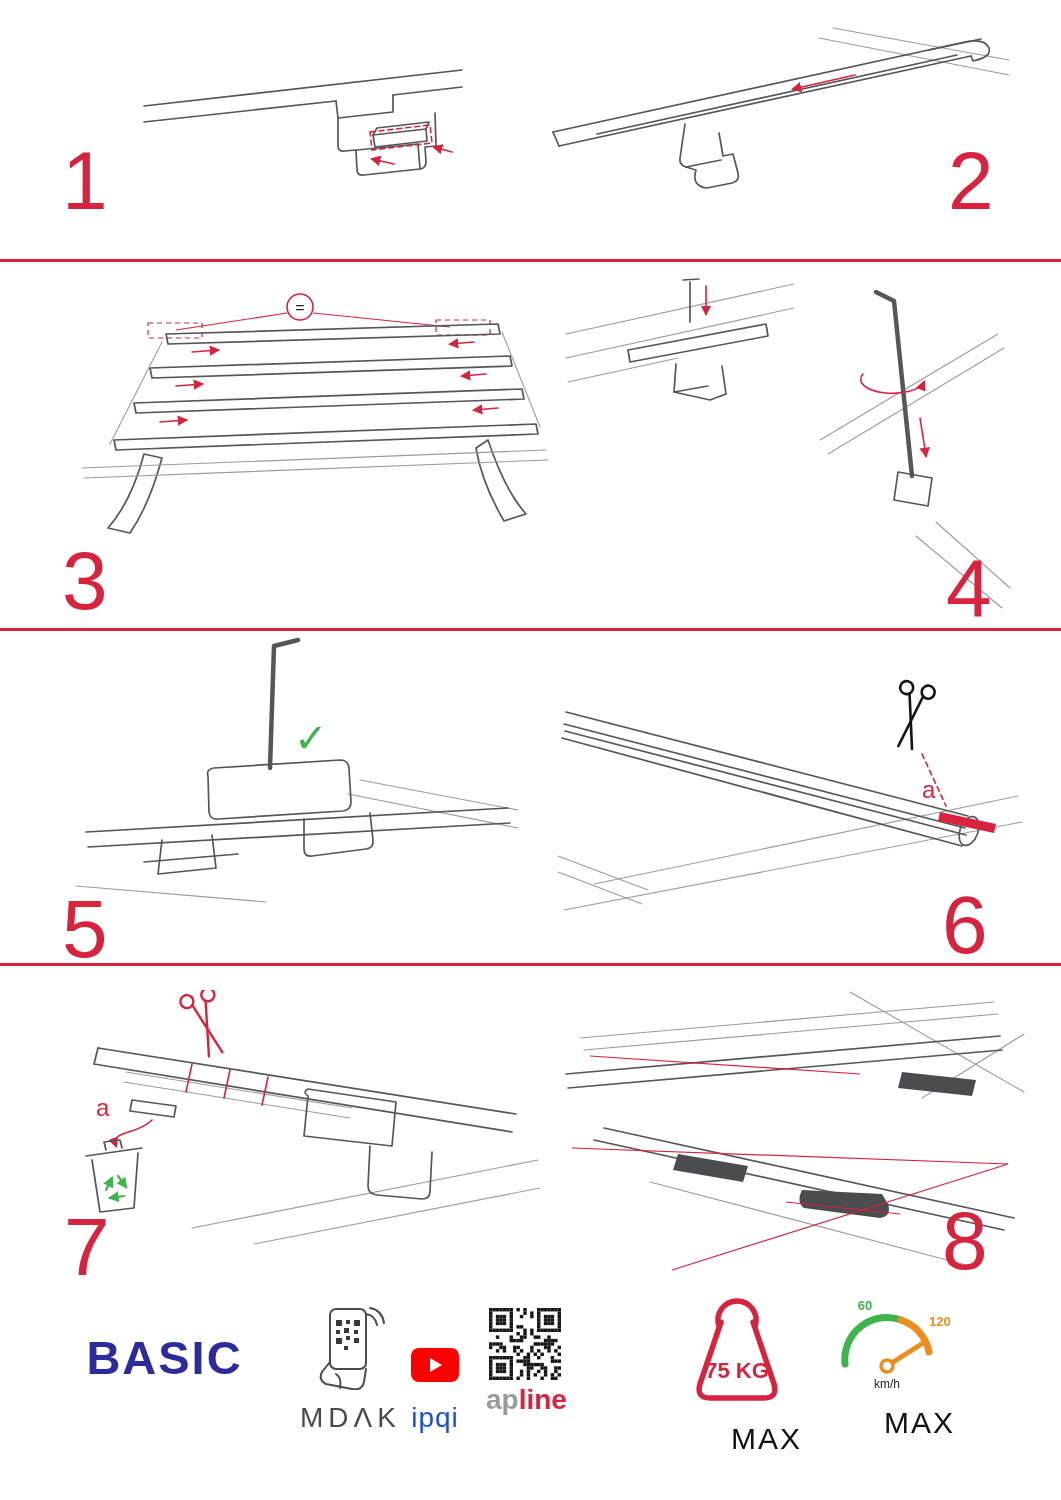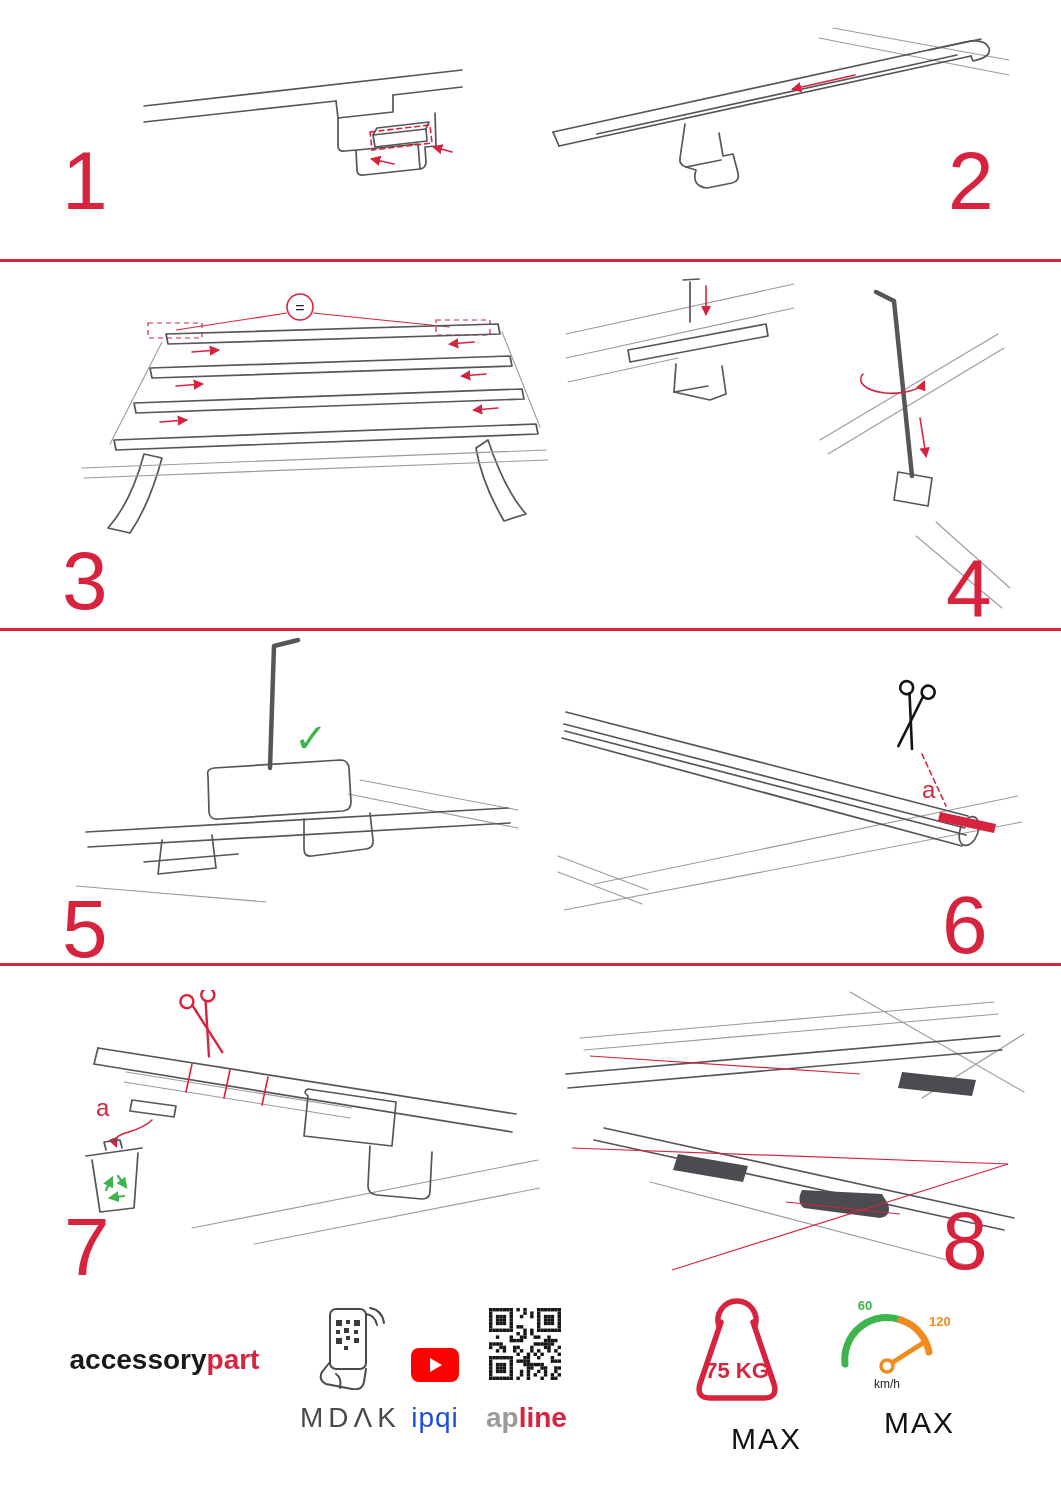--- a/index.html
+++ b/index.html
@@ -38,21 +38,21 @@
   svg .tick-g{fill:var(--green);font-size:13px;font-weight:bold;font-family:"Liberation Sans",sans-serif;}
   svg .tick-o{fill:var(--orange);font-size:13px;font-weight:bold;font-family:"Liberation Sans",sans-serif;}
   svg .unit{fill:#222;font-size:12px;font-family:"Liberation Sans",sans-serif;}
   
   .brand-title{font-size:47px;font-weight:700;letter-spacing:2px;color:var(--brand-blue);}
   .brand-sub{margin-top:14px;font-size:28px;font-weight:700;color:#1a1a1a;}
   .brand-sub .accent{color:var(--accent-red);}
   .partner-label{font-size:28px;font-weight:500;}
   .lbl-mdak{color:#4a4a4a;letter-spacing:5px;margin-top:8px;}
   .lbl-ipqi{color:#1d4ed8;letter-spacing:1px;margin-top:16px;}
-  .lbl-apline{margin-top:18px;font-weight:600;}
+  .lbl-apline{font-weight:600;}
   .lbl-apline .gray{color:#9a9a9a;}
   .lbl-apline .accent{color:var(--accent-red);}
   .max-label{font-size:30px;letter-spacing:2px;color:#111;font-weight:500;text-align:right;margin-top:10px;}
 </style>
 </head>
 <body>
 
 <svg width="0" height="0" style="position:absolute" aria-hidden="true">
   <defs>
     <marker id="mr" viewBox="0 0 10 10" refX="8" refY="5" markerWidth="6.5" markerHeight="6.5" orient="auto-start-reverse">
@@ -284,21 +284,21 @@
       <line x1="22" y1="172" x2="458" y2="188"></line>
       <line x1="122" y1="294" x2="458" y2="188"></line>
       <line x1="236" y1="226" x2="350" y2="238"></line>
     </g>
   </svg>
 
   <div class="step-num" style="left:64px;top:1206px">7</div>
   <div class="step-num" style="left:942px;top:1200px">8</div>
 
   <div class="abs" style="left:62px;top:1330px;width:205px;text-align:center">
-    <div class="brand-sub"><span>accessory</span><span class="accent">part</span></div>
+    <div class="brand-title">BASIC</div>
   </div>
 
   <div class="abs" style="left:300px;top:1306px;width:96px;text-align:center">
     <svg width="96" height="84" viewBox="0 0 96 84">
       <g class="ph">
         <rect x="30" y="3" width="36" height="60" rx="6"></rect>
         <path d="M66,8 q9,1 11,11"></path>
         <path d="M70,2 q12,2 14,15"></path>
       </g>
       <g fill="#3a3a3a">

